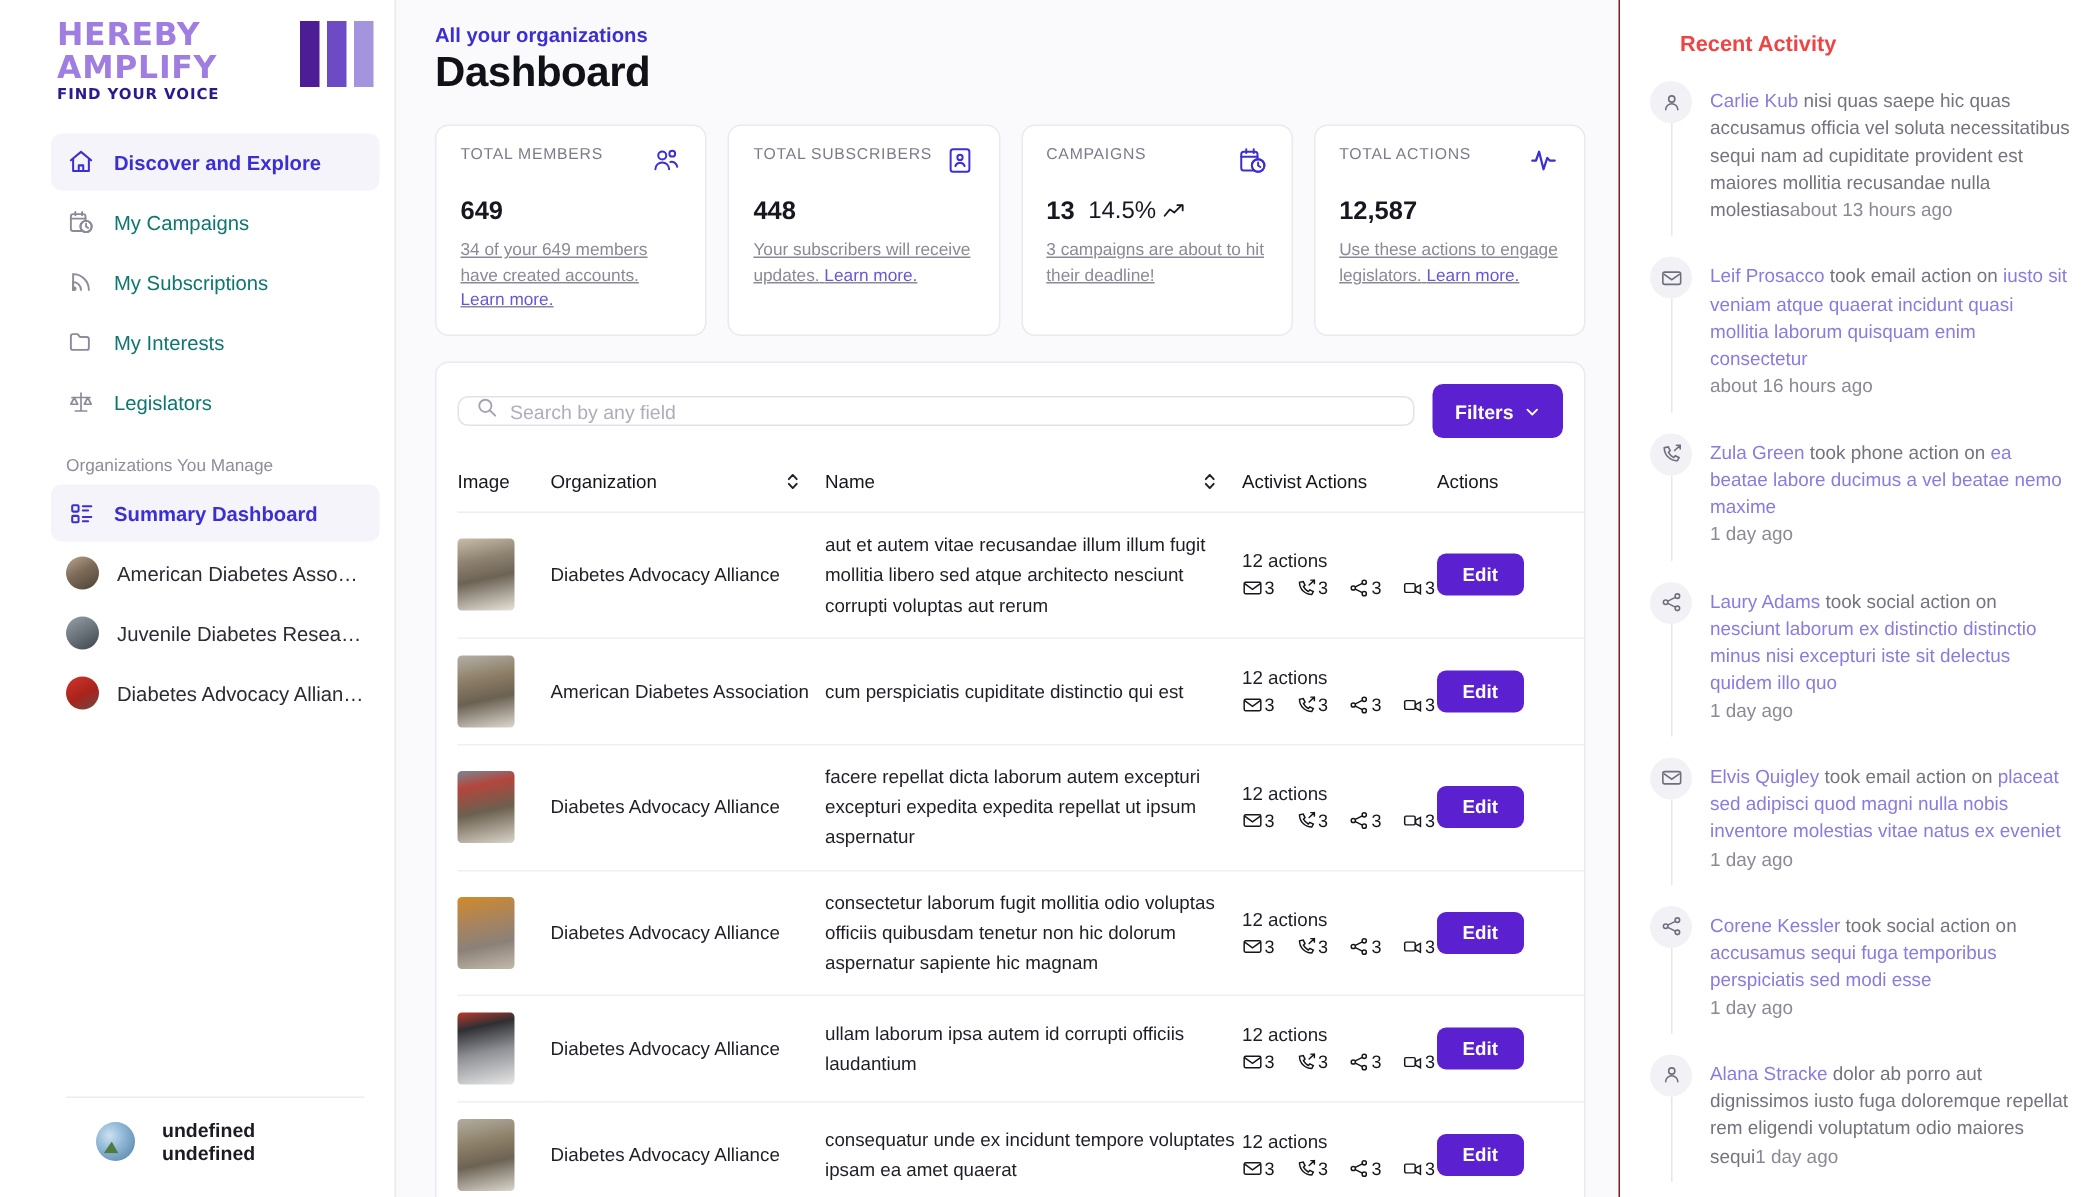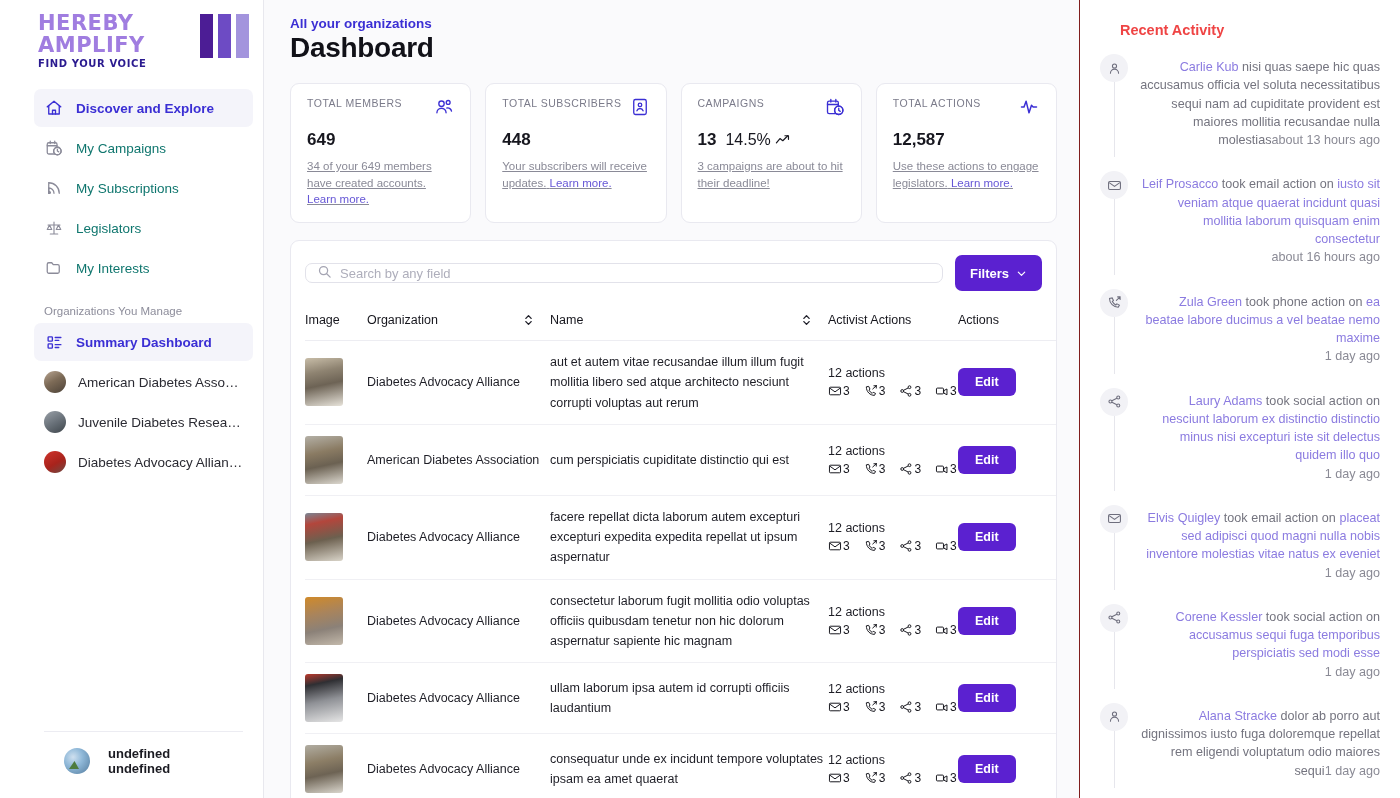--- a/index.html
+++ b/index.html
@@ -162,21 +162,21 @@
   .activity-title { font-size: 14.5px; font-weight: 700; color: #ef4444; margin-bottom: 16px; margin-left: 20px; }
   .act-list { position: relative; }
   .act-item { display: flex; gap: 12px; position: relative; padding-bottom: 22px; }
   .act-item:last-child { padding-bottom: 0; }
   .act-rail { position: relative; flex: 0 0 28px; }
   .act-bubble {
     width: 28px; height: 28px; border-radius: 50%; background: #f2f2f6;
     display: flex; align-items: center; justify-content: center; color: #6e6e7d; position: relative; z-index: 2;
   }
   .act-line { position: absolute; left: 13.5px; top: 28px; bottom: -8px; width: 1px; background: #e6e6ec; z-index: 1; }
-  .act-body { flex: 1; font-size: 12.6px; line-height: 1.45; color: #74747f; padding-top: 4px; text-align: right; }
+  .act-body { flex: 1; font-size: 12.6px; line-height: 1.45; color: #74747f; padding-top: 4px; }
   .act-actor { color: #8b7be0; }
   .act-target { color: #8b7be0; }
   .act-time { color: #8a8a95; }
 </style>
 </head>
 <body>
 
 <div class="app">
 
   <aside class="sidebar">
@@ -221,33 +221,33 @@
           <svg width="18" height="18" viewBox="0 0 24 24" fill="none" stroke="currentColor" stroke-width="1.7" stroke-linecap="round">
               <path d="M5 19V5a14 14 0 0 1 14 14"></path>
               <path d="M5 19V12a7 7 0 0 1 7 7"></path>
               <circle cx="6" cy="18" r="1.2" fill="currentColor"></circle>
             </svg>
         </span>
         <span>My Subscriptions</span>
       </div>
       <div class="nav-item">
         <span class="ico">
+          <svg width="18" height="18" viewBox="0 0 24 24" fill="none" stroke="currentColor" stroke-width="1.7" stroke-linejoin="round">
+              <path d="M3 7a2 2 0 0 1 2-2h4l2 2.5h6a2 2 0 0 1 2 2V17a2 2 0 0 1-2 2H5a2 2 0 0 1-2-2z"></path>
+            </svg>
+        </span>
+        <span>My Interests</span>
+      </div>
+      <div class="nav-item">
+        <span class="ico">
           <svg width="18" height="18" viewBox="0 0 24 24" fill="none" stroke="currentColor" stroke-width="1.5" stroke-linecap="round" stroke-linejoin="round">
               <path d="M12 4v16M7 20h10M4 8h16M6 8l-3 6h6zM18 8l-3 6h6z"></path>
             </svg>
         </span>
         <span>Legislators</span>
-      </div>
-      <div class="nav-item">
-        <span class="ico">
-          <svg width="18" height="18" viewBox="0 0 24 24" fill="none" stroke="currentColor" stroke-width="1.7" stroke-linejoin="round">
-              <path d="M3 7a2 2 0 0 1 2-2h4l2 2.5h6a2 2 0 0 1 2 2V17a2 2 0 0 1-2 2H5a2 2 0 0 1-2-2z"></path>
-            </svg>
-        </span>
-        <span>My Interests</span>
       </div>
     </nav>
 
     <div class="section-label">Organizations You Manage</div>
 
     <div>
       <div class="org-item active">
         <span class="ico">
           <svg width="17" height="17" viewBox="0 0 24 24" fill="none" stroke="currentColor" stroke-width="1.9" stroke-linecap="round">
               <rect x="3" y="4" width="6" height="6" rx="1"></rect>

